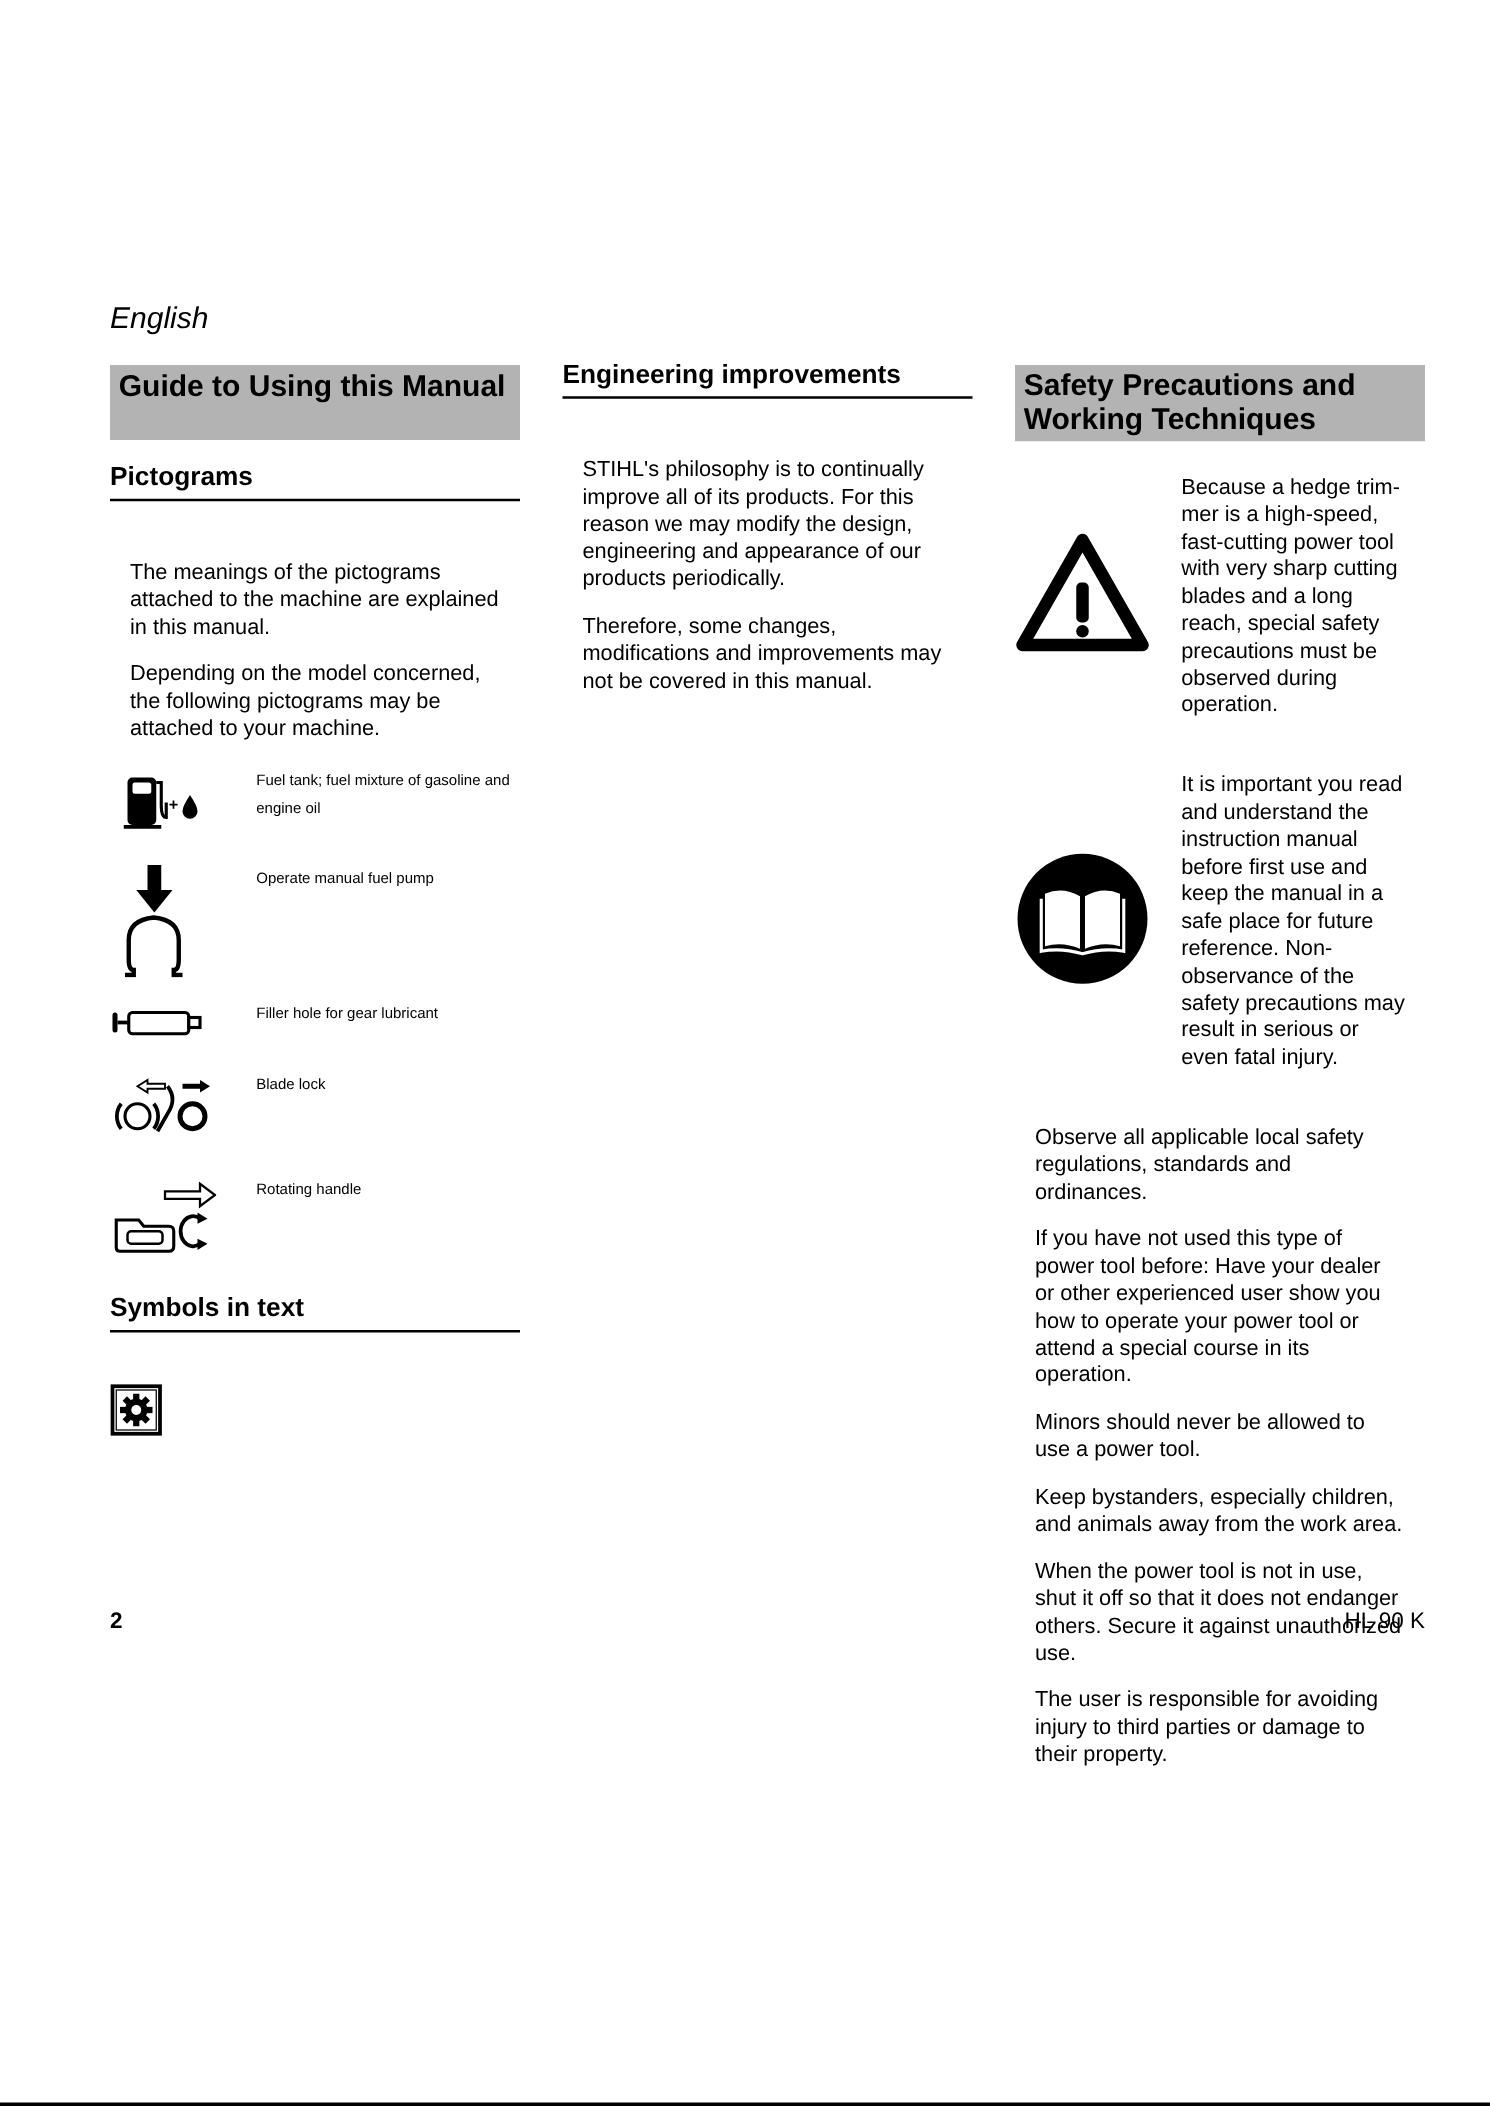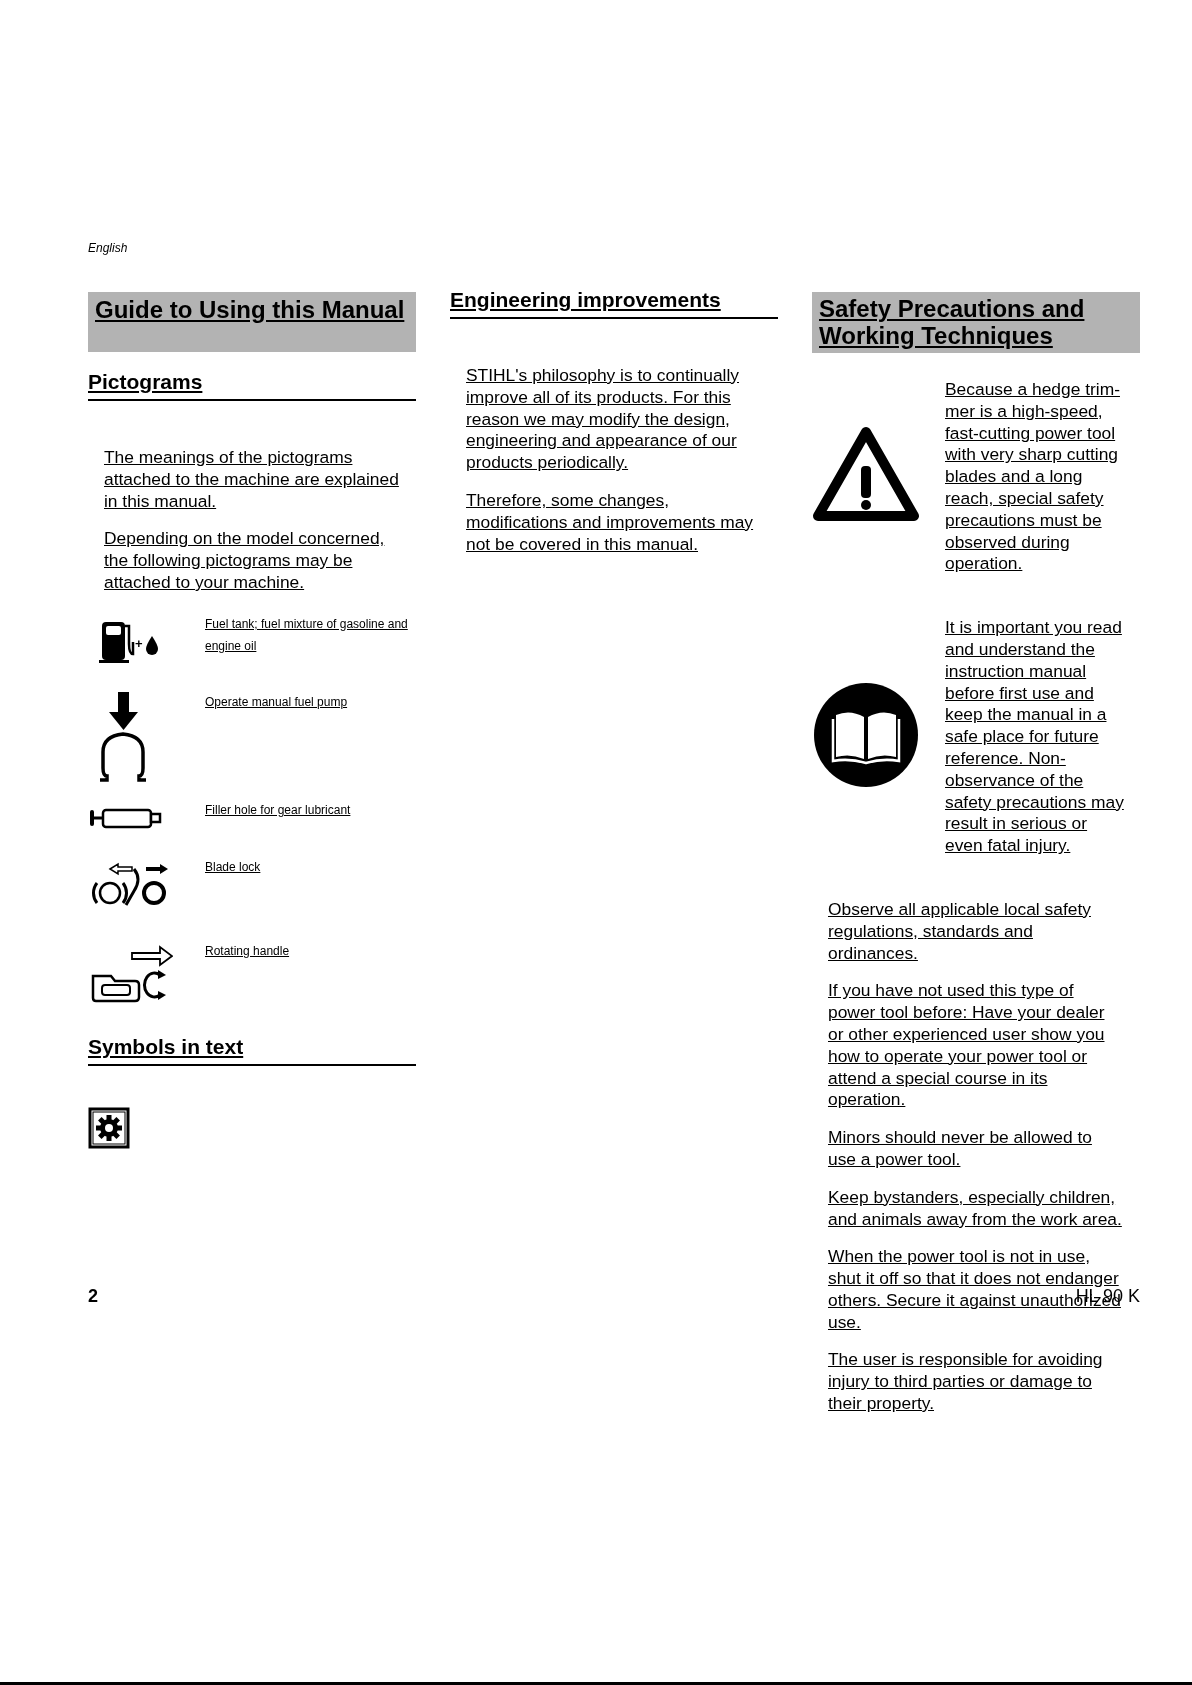--- a/index.html
+++ b/index.html
@@ -1,19 +1,19 @@
 <!DOCTYPE html>
 <html><head>
 <meta charset="utf-8">
 <style>
   html, body { margin: 0; padding: 0; background: #ffffff; }
   body { width: 1192px; height: 1685px; position: relative; overflow: hidden;
          font-family: "Liberation Sans", sans-serif; color: #000; }
-  .page-lang { position: absolute; left: 88px; top: 241px; font-size: 12px; font-style: italic; }
-  .col { position: absolute; top: 288px; text-decoration: underline; }
+  .page-lang { position: absolute; left: 88px; top: 241px; font-size: 24px; font-style: italic; }
+  .col { position: absolute; top: 288px; }
   .col1 { left: 88px; width: 328px; }
   .col2 { left: 450px; width: 328px; }
   .col3 { left: 812px; width: 328px; }
   .hbox { background: #b3b3b3; font-weight: bold; font-size: 24px; line-height: 27px; }
   .hbox1 { height: 56px; padding: 4px 0 0 7px; box-sizing: content-box; margin-top: 4px; }
   .hbox3 { height: 61px; padding: 3px 0 0 7px; margin-top: 4px; box-sizing: border-box; }
   .subhead { font-weight: bold; font-size: 21px; padding-bottom: 5px; border-bottom: 2px solid #000; }
   p { margin: 16px; font-size: 17.4px; line-height: 21.8px; }
   .para + .para { margin-top: 10px; }
   .picto-row { display: flex; align-items: flex-start; }

